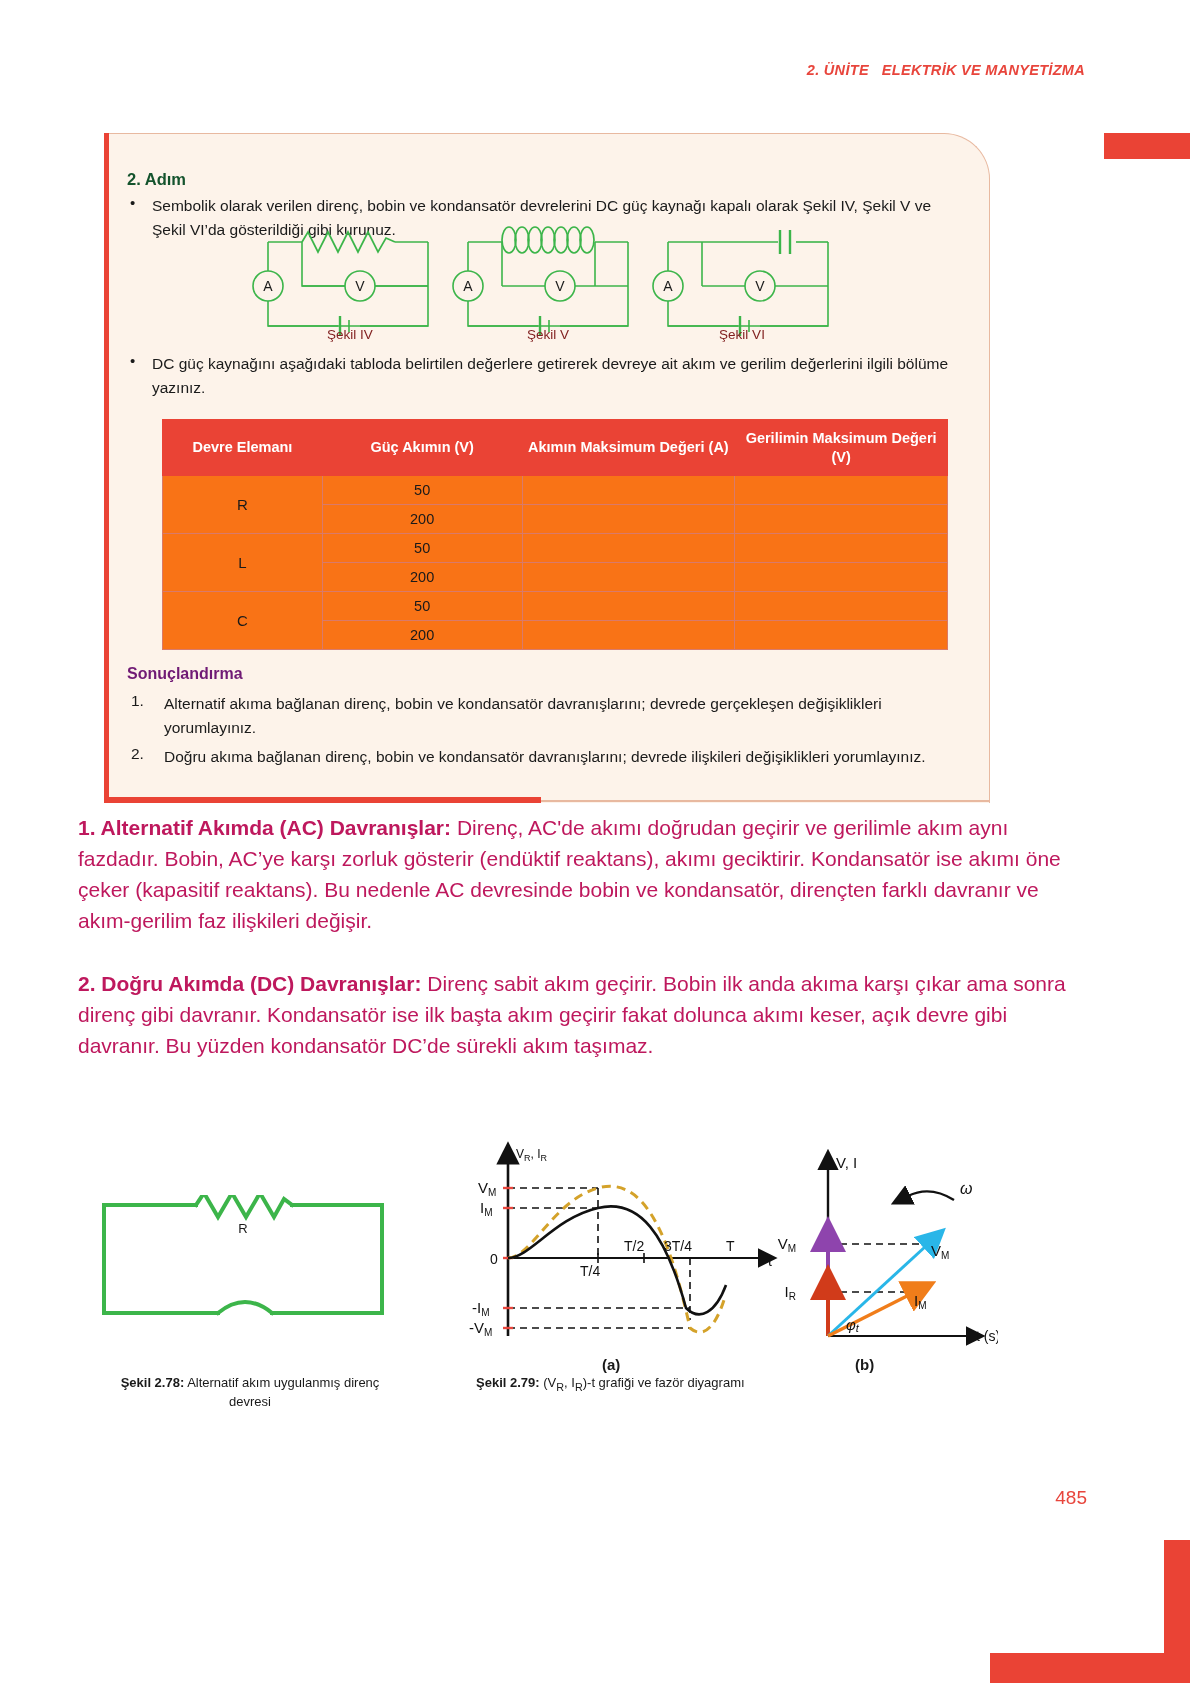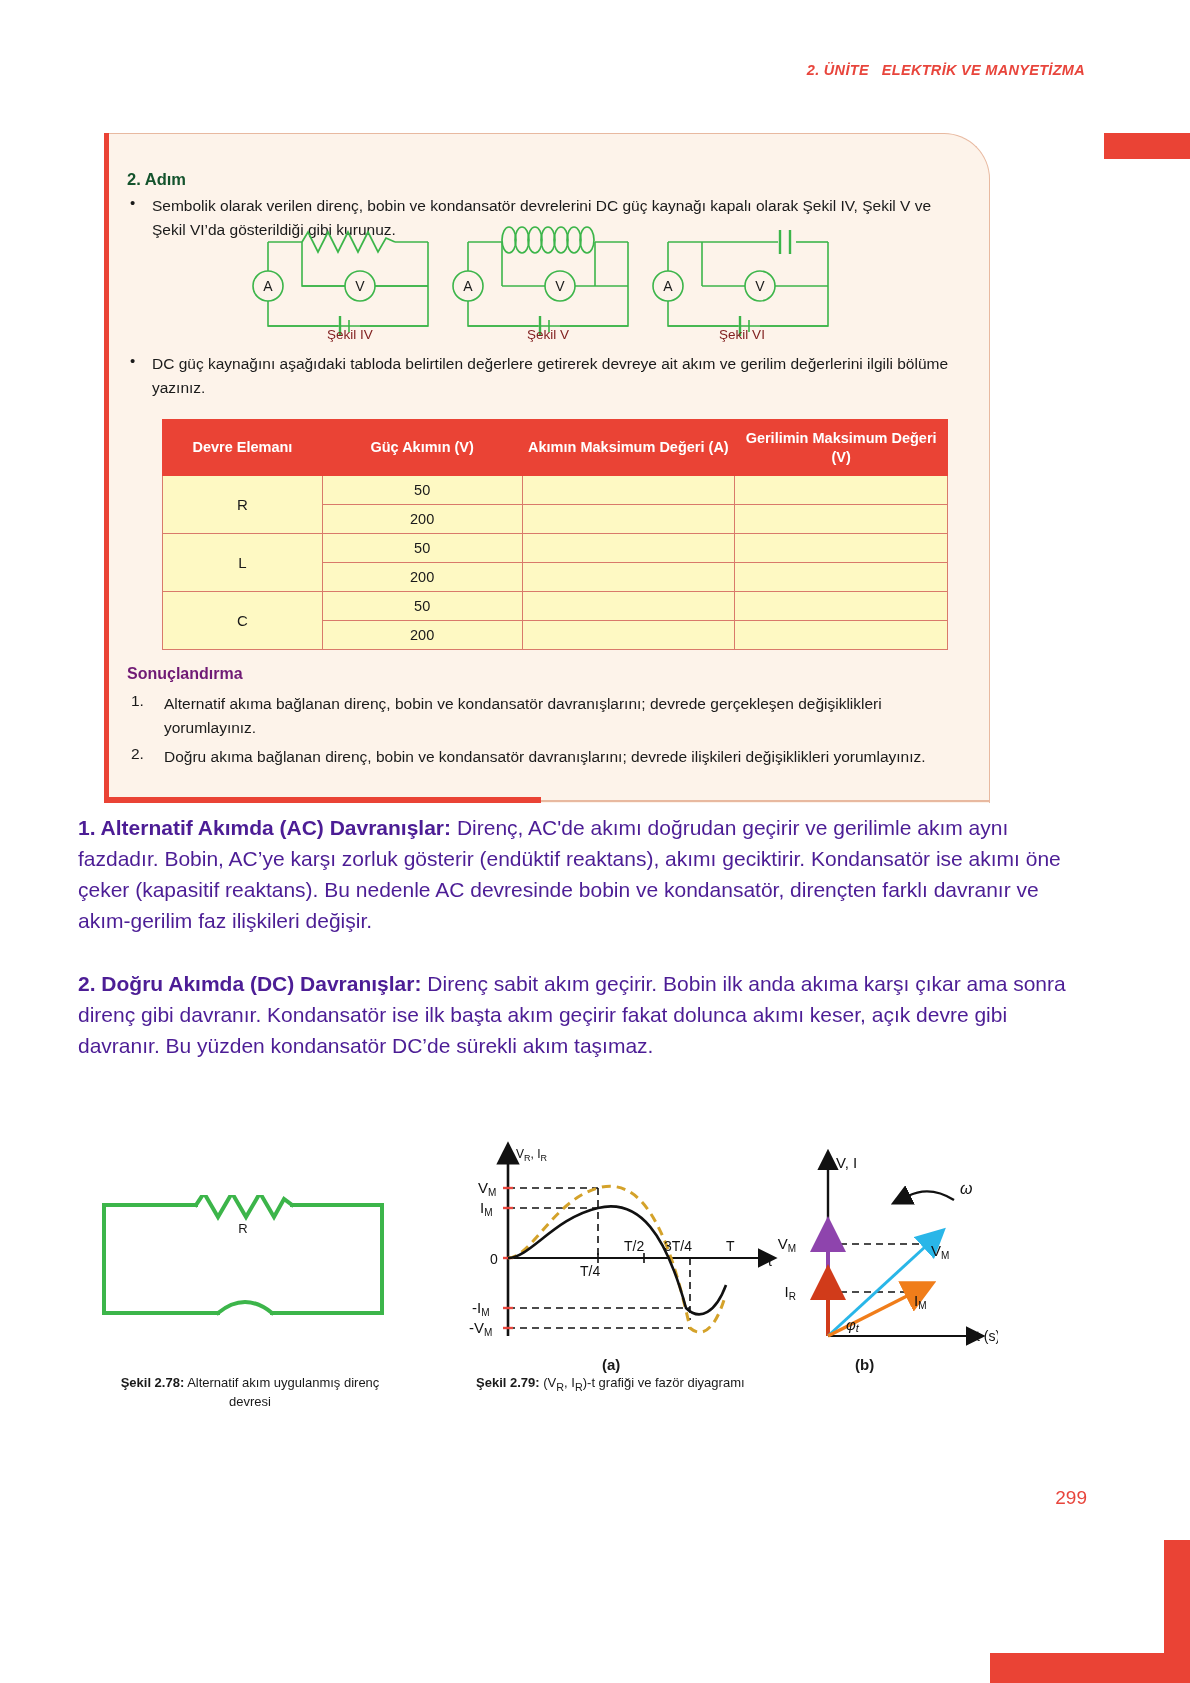--- a/index.html
+++ b/index.html
@@ -82,40 +82,40 @@
     background:#ea4335; color:#ffffff; font-weight:bold;
     font-size:14.5px; line-height:1.28;
     border:1.5px solid #ea4335;
     padding:9px 4px;
     vertical-align:middle;
   }
   .tbl td{
     border:1px solid #d97a6a;
     height:29px; text-align:center;
     color:#1a1a1a; font-size:14.5px;
-    background:#fef9c3;
+    background:#f97316;
   }
   .tbl td.elem{ font-size:15px; }
   .c1{ width:160px; } .c2{ width:200px; } .c3{ width:213px; } .c4{ width:213px; }
 
   
   .sonuc-title{
     position:absolute; left:127px; top:665px;
     font-size:16px; font-weight:bold; color:#701a75;
   }
   .num-row{ position:absolute; display:flex; width:830px; }
   .num-idx{ width:33px; flex:none; font-size:15.5px; color:#1a1a1a; }
   .num-txt{ font-size:15.5px; color:#1a1a1a; line-height:1.52; }
   .n1{ left:131px; top:692px; }
   .n2{ left:131px; top:745px; }
 
   
   .redpara{
     position:absolute; left:78px; width:1002px;
-    color:#4c1d95; font-size:21px; line-height:1.48;
+    color:#be185d; font-size:21px; line-height:1.48;
   }
   .redpara b{ font-weight:bold; }
   .rp1{ top:812px; }
   .rp2{ top:968px; }
 
   
   .fig278{ position:absolute; left:100px; top:1195px; width:290px; height:130px; }
   .fig279{ position:absolute; left:468px; top:1140px; width:530px; height:225px;text-align:right; }
 
   .cap{
@@ -425,15 +425,15 @@
 <div class="sub-ab" style="left:602px; top:1356px;">(a)</div>
 <div class="sub-ab" style="left:855px; top:1356px;">(b)</div>
 
 <div class="cap cap278">
   <b>Şekil 2.78:</b><span> Alternatif akım uygulanmış direnç devresi</span>
 </div>
 <div class="cap cap279">
   <b>Şekil 2.79:</b><span> (V</span><sub>R</sub><span>, I</span><sub>R</sub><span>)-t grafiği ve fazör diyagramı</span>
 </div>
 
-<div class="pageno">299</div>
+<div class="pageno">485</div>
 <div class="deco-a"></div>
 <div class="deco-b"></div>
 
 </body></html>

